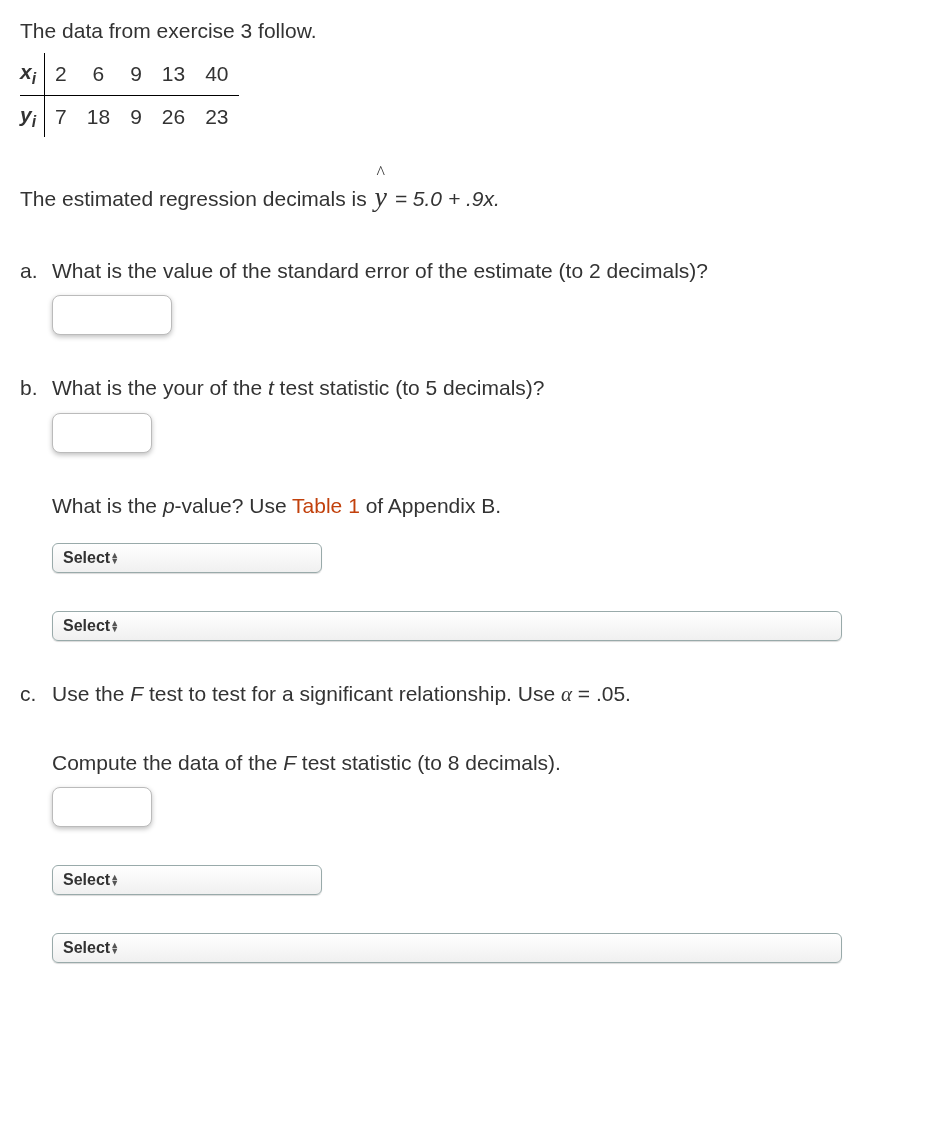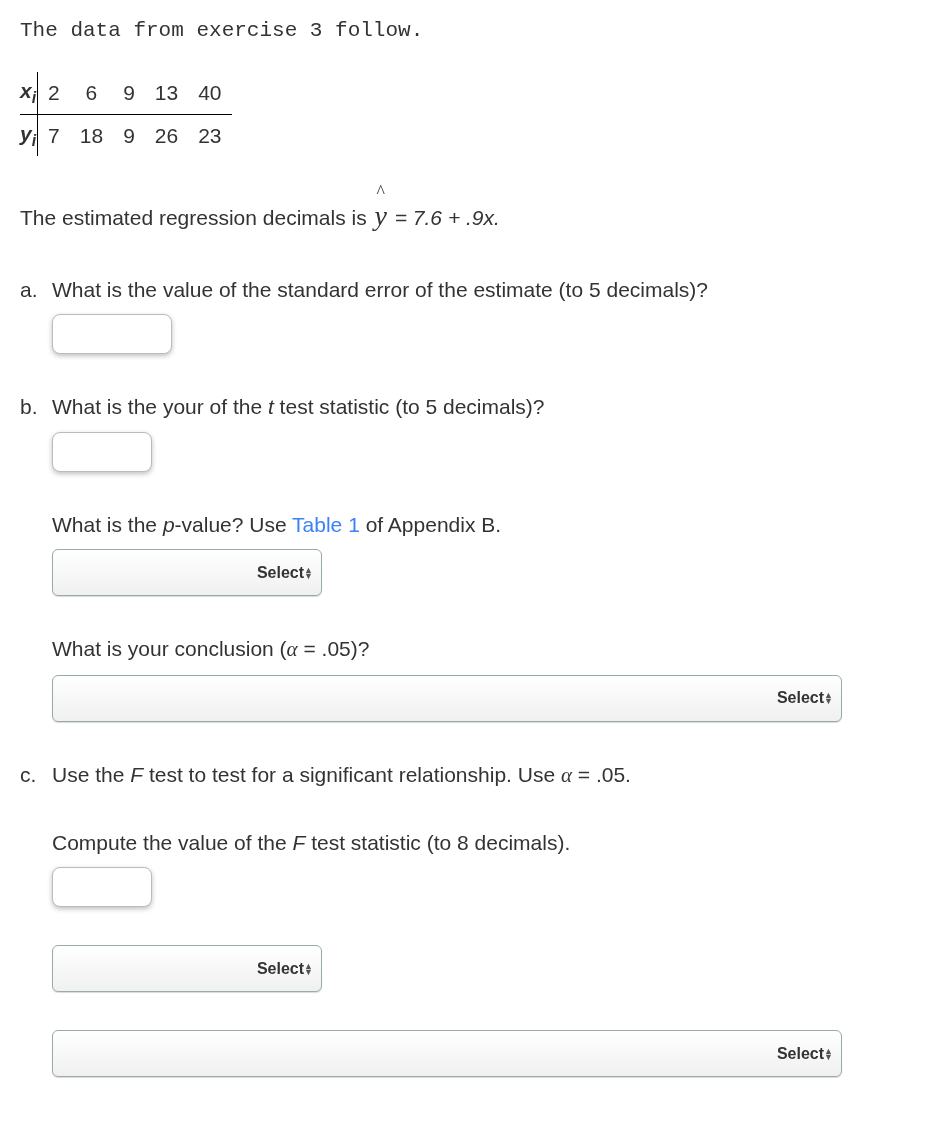--- a/index.html
+++ b/index.html
@@ -4,36 +4,36 @@
   <style>
     * { box-sizing: border-box; margin: 0; padding: 0; }
     body {
       font-family: Verdana, Geneva, sans-serif;
       font-size: 21px;
       color: #333;
       padding: 16px 20px;
       line-height: 1.4;
       width: 946px;
     }
-    .intro { margin-bottom: 27px; font-family: Liberation Mono, monospace; }
+    .intro { margin-bottom: 8px; }
     .data-table {
       border-collapse: collapse;
       margin-bottom: 40px;
     }
     .data-table td {
       padding: 4px 10px;
       text-align: center;
       font-size: 21px;
     }
     .data-table tr:first-child td { border-bottom: 1px solid #000; }
     .data-table td.row-label {
       font-style: italic;
       font-weight: bold;
       border-right: 1px solid #000;
-      padding-right: 1px;
+      padding-right: 8px;
       padding-left: 0;
       text-align: center;
       margin-left: 44px;
     }
     .data-table td.row-label .sub { font-size: 0.75em; vertical-align: sub; font-weight: bold; }
     .equation-line { margin-bottom: 40px; }
     .yhat {
       font-family: Georgia, 'Times New Roman', serif;
       font-style: italic;
       font-size: 28px;
@@ -51,40 +51,40 @@
       font-size: 18px;
       font-style: normal;
     }
     .ital { font-style: italic; }
     .greek { font-family: Georgia, 'Times New Roman', serif; font-style: italic; }
     .section { margin-bottom: 38px; }
     .sub-section { margin-bottom: 38px; padding-left: 32px; }
     .label-row { display: flex; }
     .marker { min-width: 32px; }
     .q-text { flex: 1; }
-    .link { color: #3b82f6; }
+    .link { color: #c2410c; }
     .text-input {
       display: block;
       margin-top: 10px;
       width: 120px;
       height: 40px;
       border: 1px solid #bbb;
       border-radius: 8px;
       box-shadow: 0 2px 5px rgba(0,0,0,0.25), inset 0 0 2px rgba(255,255,255,0.8);
       padding: 4px 8px;
       font-size: 18px;
       background: #fff;
     }
     .text-input.narrow { width: 100px; }
     .select-wrap {
       display: flex;
       align-items: center;
-      justify-content: flex-end;
-      margin-top: 10px;
-      height: 47px;
+      justify-content: flex-start;
+      margin-top: 23px;
+      height: 30px;
       border: 1px solid #9aa;
       border-radius: 6px;
       background: linear-gradient(#ffffff, #f0f0f0);
       padding: 0 8px 0 10px;
       font-size: 16px;
       font-weight: bold;
       color: #333;
       cursor: pointer;
       box-shadow: 0 1px 1px rgba(0,0,0,0.15);
     }
@@ -119,27 +119,27 @@
     <td>7</td>
     <td>18</td>
     <td>9</td>
     <td>26</td>
     <td>23</td>
   </tr>
 </tbody>
   </table>
 
 <div class="equation-line">
-  <span>The estimated regression decimals is </span><span class="yhat">y</span><span class="ital"> = 7.6 + .9x.</span>
+  <span>The estimated regression decimals is </span><span class="yhat">y</span><span class="ital"> = 5.0 + .9x.</span>
 </div>
 
 <div class="section">
   <div class="label-row">
     <div class="marker">a.</div>
-    <div class="q-text">What is the value of the standard error of the estimate (to 5 decimals)?</div>
+    <div class="q-text">What is the value of the standard error of the estimate (to 2 decimals)?</div>
   </div>
   <div style="padding-left:32px;">
     <input type="text" class="text-input" style="">
   </div>
 </div>
 
 <div class="section">
   <div class="label-row">
     <div class="marker">b.</div>
     <div class="q-text">
@@ -158,44 +158,41 @@
   <div class="select-wrap small">
     <span>Select</span>
     <span class="stepper">
         <span>▲</span>
         <span>▼</span>
       </span>
   </div>
 </div>
 
 <div class="sub-section">
-  <div>
-    <span>What is your conclusion (</span><span class="greek">α</span><span> = .05)?</span>
-  </div>
   <div class="select-wrap wide">
     <span>Select</span>
     <span class="stepper">
         <span>▲</span>
         <span>▼</span>
       </span>
   </div>
 </div>
 
 <div class="section">
   <div class="label-row">
     <div class="marker">c.</div>
     <div class="q-text">
       <span>Use the </span><span class="ital">F</span><span> test to test for a significant relationship. Use </span><span class="greek">α</span><span> = .05.</span>
     </div>
   </div>
 </div>
 
 <div class="sub-section">
   <div>
-    <span>Compute the value of the </span><span class="ital">F</span><span> test statistic (to 8 decimals).</span>
+    <span>Compute the data of the </span><span class="ital">F</span><span> test statistic (to 8 decimals).</span>
   </div>
   <input type="text" class="text-input narrow" style="">
 </div>
 
 <div class="sub-section">
   <div class="select-wrap small">
     <span>Select</span>
     <span class="stepper">
         <span>▲</span>
         <span>▼</span>

